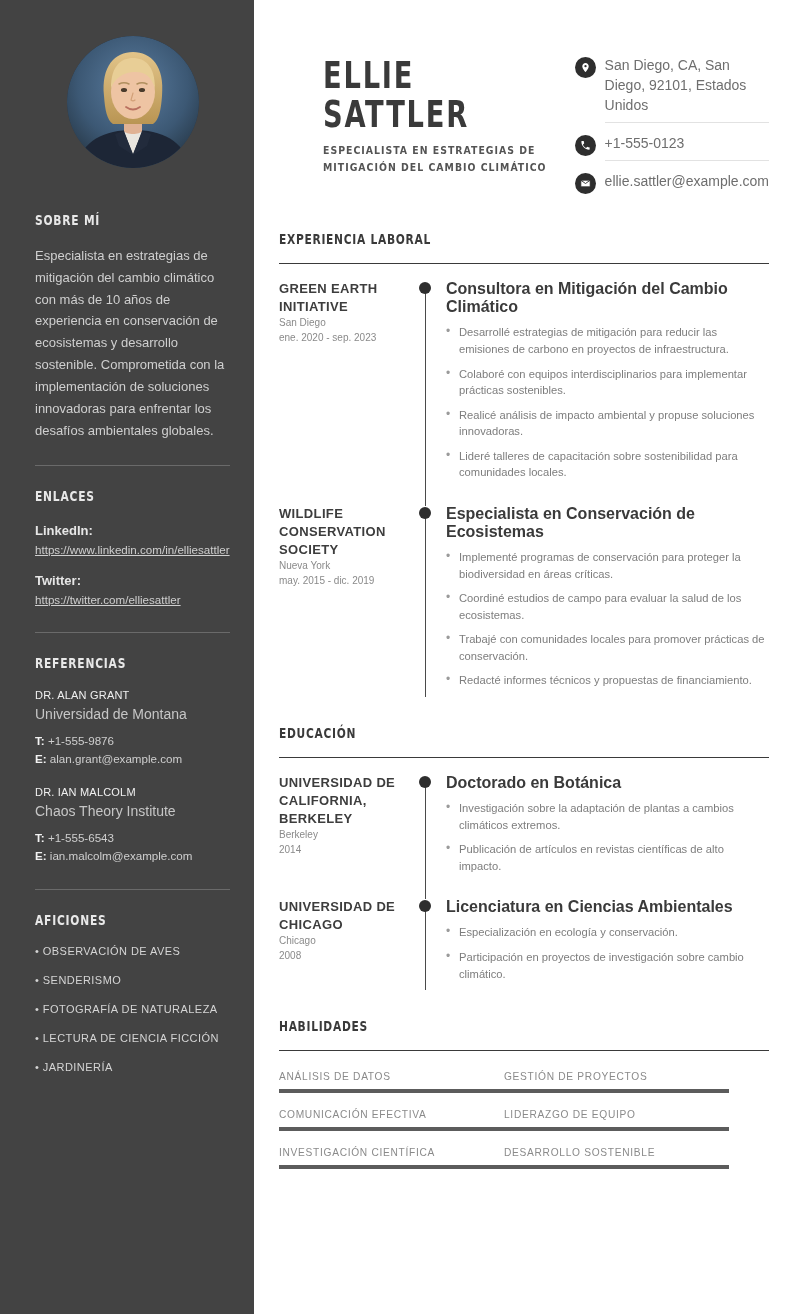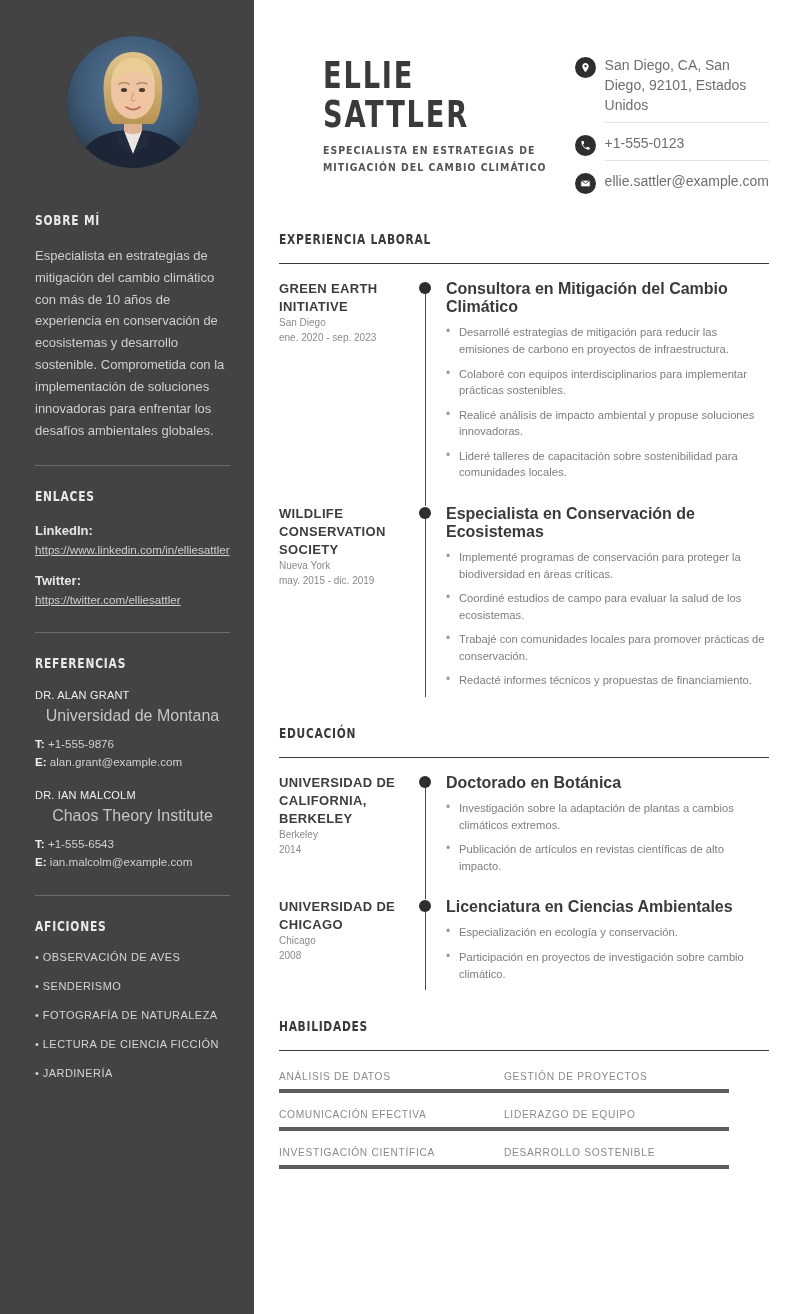--- a/index.html
+++ b/index.html
@@ -57,21 +57,21 @@
 
   .link-block { margin-bottom: 13px; }
   .link-label { font-size: 13px; font-weight: bold; color: #e6e6e6; line-height: 1.5; }
   .link-url {
     font-size: 11.6px; color: #cfcfcf; text-decoration: underline;
     line-height: 1.5; word-break: break-all; display: block;
   }
 
   .ref-item { margin-bottom: 17px; }
   .ref-name { font-size: 11px; color: #f0f0f0; letter-spacing: 0.2px; line-height: 1.45; }
-  .ref-org { font-size: 16px; color: #c6c6c6; margin-bottom: 7px; line-height: 1.5; text-align: center; }
+  .ref-org { font-size: 14px; color: #c6c6c6; margin-bottom: 7px; line-height: 1.5; }
   .ref-line { font-size: 11.6px; color: #cfcfcf; line-height: 1.55; }
   .ref-line b { color: #f2f2f2; }
 
   .hobby { font-size: 11px; color: #d5d5d5; letter-spacing: 0.45px; margin-bottom: 17px; }
 
   
   .main { flex: 1; padding: 52px 25px 0 25px; background: #fff; }
 
   .header-row { display: flex; justify-content: space-between; align-items: flex-start; }
 

